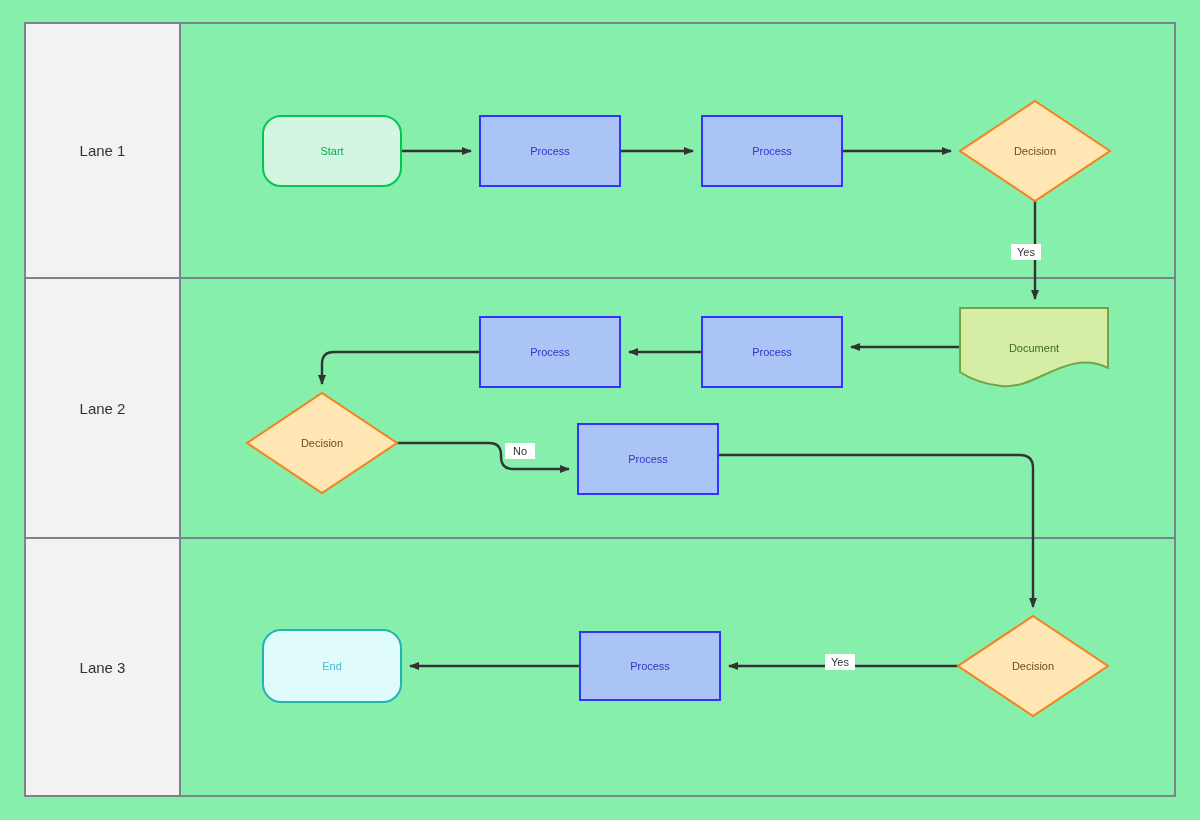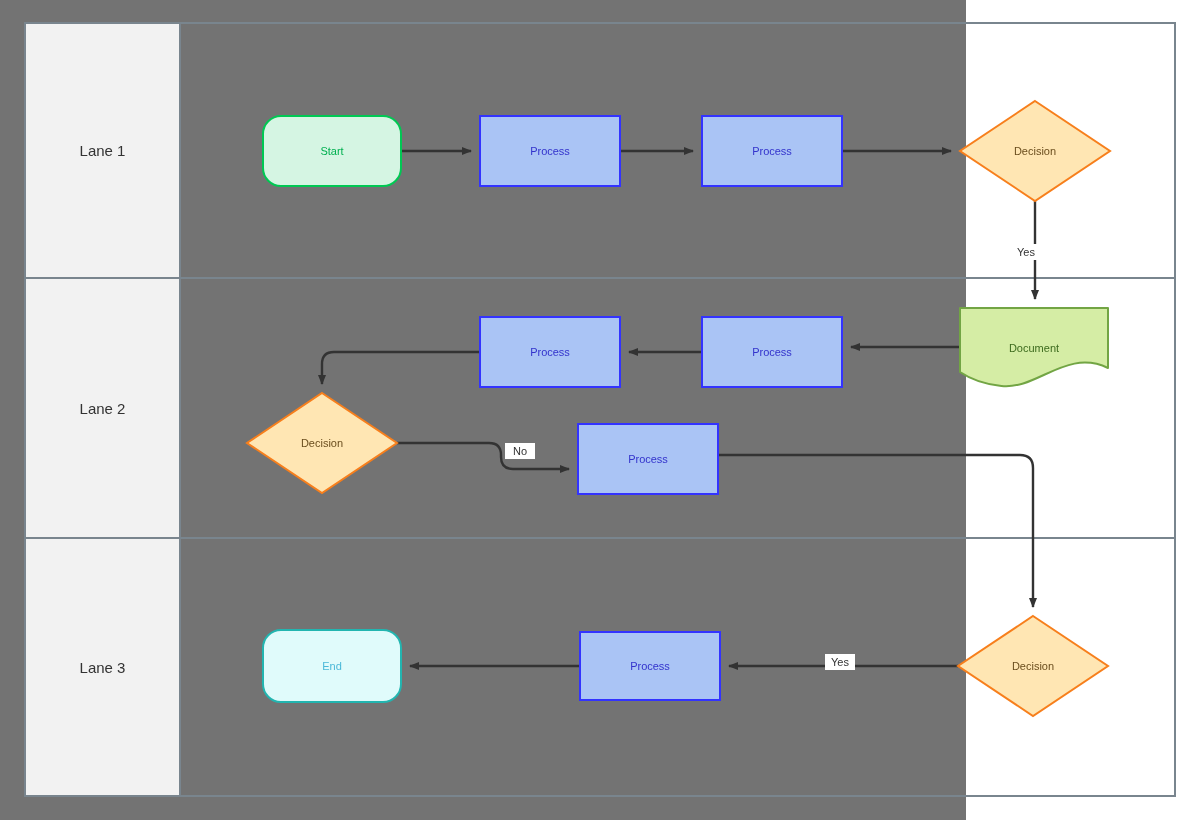--- a/index.html
+++ b/index.html
@@ -7,23 +7,23 @@
     margin: 0;
     padding: 0;
     background: #ffffff;
     width: 1200px;
     height: 820px;
     overflow: hidden;
     font-family: "Liberation Sans", sans-serif;
   }
   #canvas {
     position: relative;
-    width: 966px;
+    width: 1200px;
     height: 820px;
-    background: #737373;
+    background: #86efac;
   }
   #canvas svg {
     position: absolute;
     top: 0;
     left: 0;
     width: 1200px;
     height: 820px;
   }
   .lane-label-text {
     font-family: "Liberation Sans", sans-serif;

